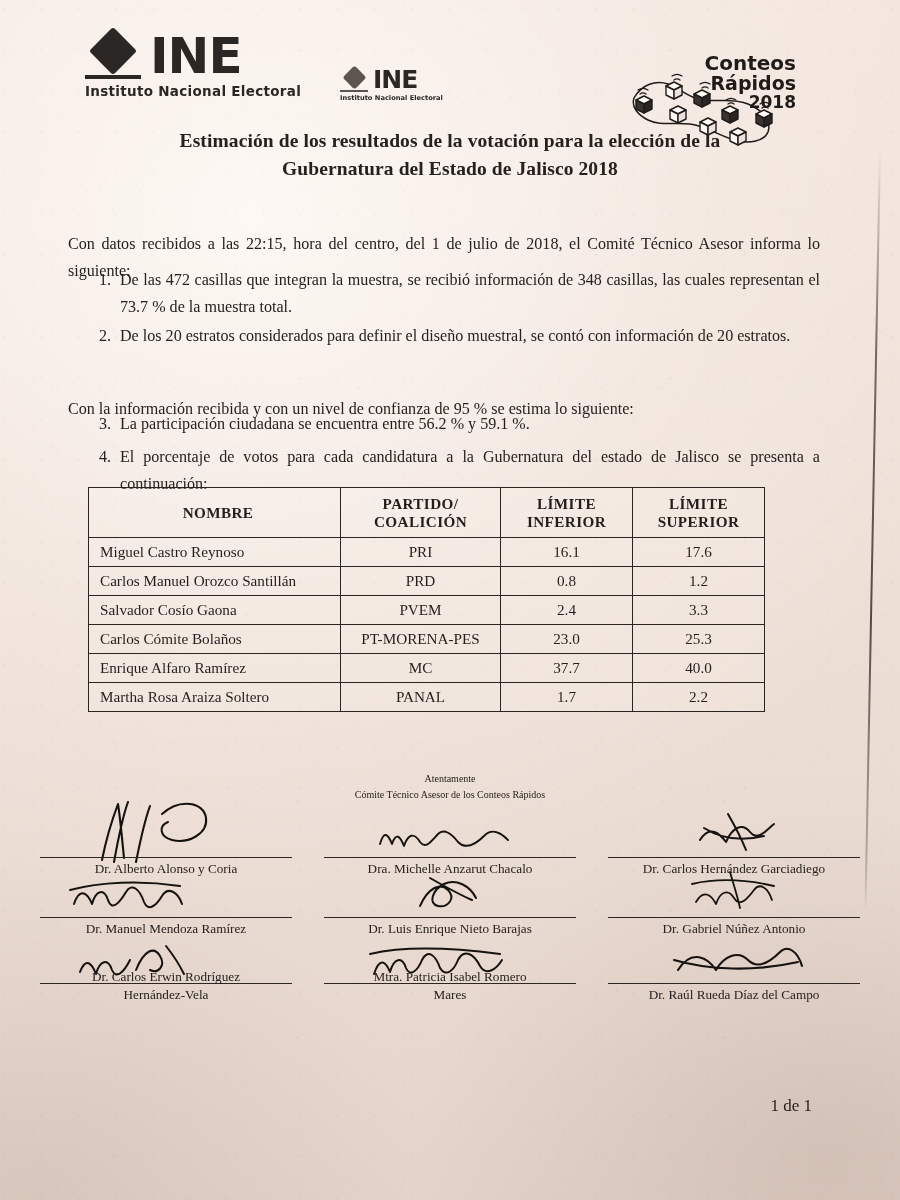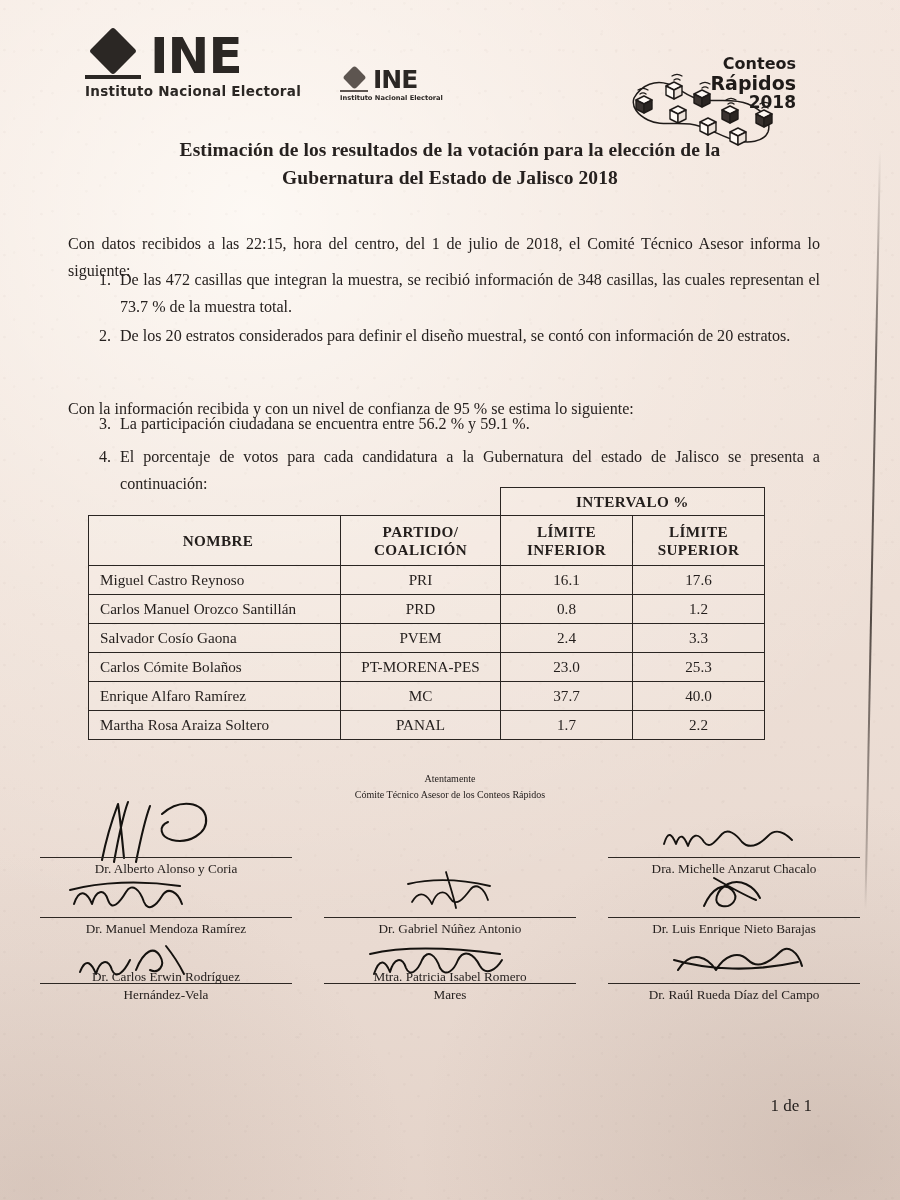--- a/index.html
+++ b/index.html
@@ -70,27 +70,27 @@
     position:absolute; left:424px; top:38px; width:135px;
     font-family:"DejaVu Sans", sans-serif; font-size:8.6px; line-height:1.42;
     color:#302926;
   }
 
   #conteos-logo { position:absolute; left:622px; top:28px; width:176px; height:96px; }
   #conteos-words {
     position:absolute; right:2px; top:0px; text-align:right;
     font-family:"DejaVu Sans", sans-serif; font-weight:700; color:#1f1b19;
   }
-  #conteos-words .cl1 { font-size:16px; line-height:19px; }
+  #conteos-words .cl1 { font-size:20px; line-height:19px; }
   #conteos-words .cl2 { font-size:19px; line-height:20px; }
   #conteos-words .cl3 { font-size:17px; line-height:19px; }
 
   
   #doc-title {
-    position:absolute; top:136px; left:0; width:100%;
+    position:absolute; top:127px; left:0; width:100%;
     text-align:center; font-size:19.5px; font-weight:700; line-height:1.42;
     letter-spacing:.1px;
   }
   #intro {
     position:absolute; top:214px; left:68px; width:752px;
     font-size:16.1px; line-height:1.68; text-align:justify;
   }
   .num-list { position:absolute; left:96px; width:724px; }
   .num-item { display:flex; font-size:16.1px; line-height:1.68; }
   .num-item .marker { width:24px; flex:0 0 24px; text-align:right; padding-right:9px; }
@@ -295,25 +295,20 @@
 
   <div id="item4" class="num-list">
     <div class="num-item">
       <span class="marker">4.</span>
       <span class="body">El porcentaje de votos para cada candidatura a la Gubernatura del estado de Jalisco se presenta a continuación:</span>
     </div>
   </div>
 
   <table id="results-table">
     <thead>
-      <tr class="hdr-interval">
-        <th class="cell-blank col-name"></th>
-        <th class="cell-blank col-party"></th>
-        <th colspan="2">INTERVALO %</th>
-      </tr>
       <tr class="hdr-main">
         <th class="col-name" style="text-align:center !important;">NOMBRE</th>
         <th class="col-party">
           <div>PARTIDO/</div>
           <div>COALICIÓN</div>
         </th>
         <th class="col-lim">
           <div>LÍMITE</div>
           <div>INFERIOR</div>
         </th>
@@ -388,58 +383,70 @@
           <svg viewBox="0 0 252 62" preserveAspectRatio="none">
               <path stroke-width="1.9" d="M56,44 C60,30 64,34 68,44 C72,32 76,36 80,46 C84,34 90,32 96,42 C102,50 108,40 114,34
                C120,28 128,34 134,42 C142,50 152,44 160,36 C168,28 176,32 184,40"></path>
           </svg>
         </div>
         <div class="sign-line"></div>
         <div class="sign-name">
           <div>Dra. Michelle Anzarut Chacalo</div>
         </div>
       </div>
+      <div class="sign-cell">
+        <div class="ink">
+          <svg viewBox="0 0 252 62" preserveAspectRatio="none">
+              <path stroke-width="2" d="M92,40 C102,24 112,34 118,42 C124,28 134,22 142,32 C150,42 158,30 166,24
+               M96,28 C112,38 132,42 156,36 M120,14 C128,28 134,40 138,50"></path>
+          </svg>
+        </div>
+        <div class="sign-line"></div>
+        <div class="sign-name">
+          <div>Dr. Carlos Hernández Garciadiego</div>
+        </div>
+      </div>
     </div>
 
     <div class="sign-row">
       <div class="sign-cell">
         <div class="ink">
           <svg viewBox="0 0 252 62" preserveAspectRatio="none">
               <path stroke-width="2" d="M34,44 C40,26 48,34 52,44 C56,30 64,28 68,40 C72,52 80,42 86,32
                C92,22 100,30 104,42 C108,52 116,46 122,36 C128,26 138,32 142,44
                M30,30 C60,22 100,20 140,26"></path>
           </svg>
         </div>
         <div class="sign-line"></div>
         <div class="sign-name">
           <div>Dr. Manuel Mendoza Ramírez</div>
         </div>
       </div>
       <div class="sign-cell">
         <div class="ink">
           <svg viewBox="0 0 252 62" preserveAspectRatio="none">
+              <path stroke-width="2" d="M96,46 C104,28 116,22 124,30 C132,38 124,48 114,46 C104,44 108,30 120,24
+               C132,18 146,26 152,38 M106,18 C120,26 134,34 148,40"></path>
+          </svg>
+        </div>
+        <div class="sign-line"></div>
+        <div class="sign-name">
+          <div>Dr. Luis Enrique Nieto Barajas</div>
+        </div>
+      </div>
+      <div class="sign-cell">
+        <div class="ink">
+          <svg viewBox="0 0 252 62" preserveAspectRatio="none">
               <path stroke-width="1.8" d="M88,42 C96,28 104,36 108,44 C112,32 120,28 126,38 C132,48 140,38 146,30
                C152,22 160,28 164,40 M84,24 C110,18 140,20 166,26 M122,12 C126,26 130,38 132,48"></path>
           </svg>
         </div>
         <div class="sign-line"></div>
         <div class="sign-name">
           <div>Dr. Gabriel Núñez Antonio</div>
-        </div>
-      </div>
-      <div class="sign-cell">
-        <div class="ink">
-          <svg viewBox="0 0 252 62" preserveAspectRatio="none">
-              <path stroke-width="2" d="M96,46 C104,28 116,22 124,30 C132,38 124,48 114,46 C104,44 108,30 120,24
-               C132,18 146,26 152,38 M106,18 C120,26 134,34 148,40"></path>
-          </svg>
-        </div>
-        <div class="sign-line"></div>
-        <div class="sign-name">
-          <div>Dr. Luis Enrique Nieto Barajas</div>
         </div>
       </div>
     </div>
 
     <div class="sign-row tall">
       <div class="sign-cell">
         <div class="ink">
           <svg viewBox="0 0 252 62" preserveAspectRatio="none">
               <path stroke-width="2" d="M40,46 C46,30 52,38 56,48 C60,34 68,32 72,44 C76,54 84,46 90,34
                M96,44 C104,24 114,20 120,30 C126,40 118,48 110,44 M126,20 C134,30 140,40 144,48"></path>

